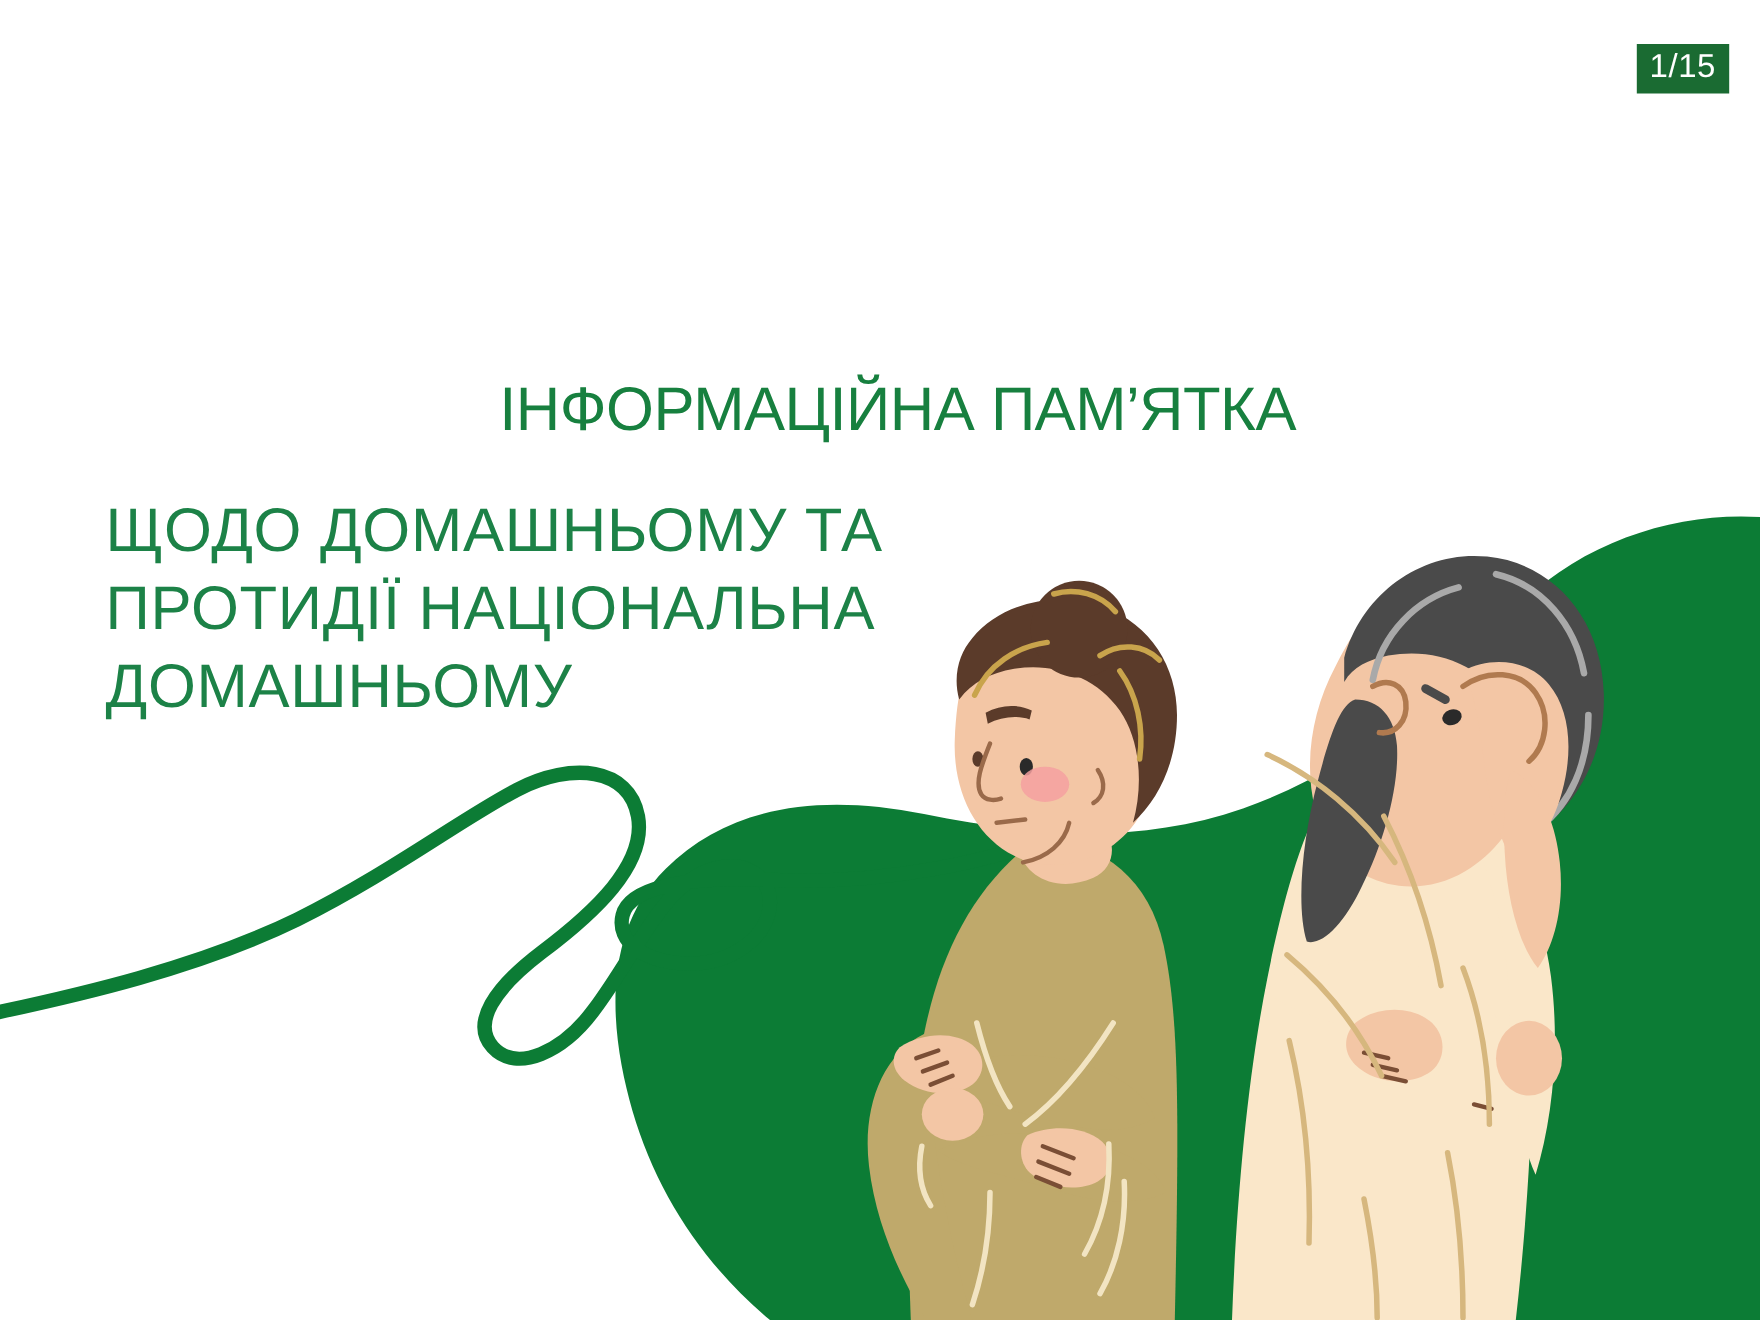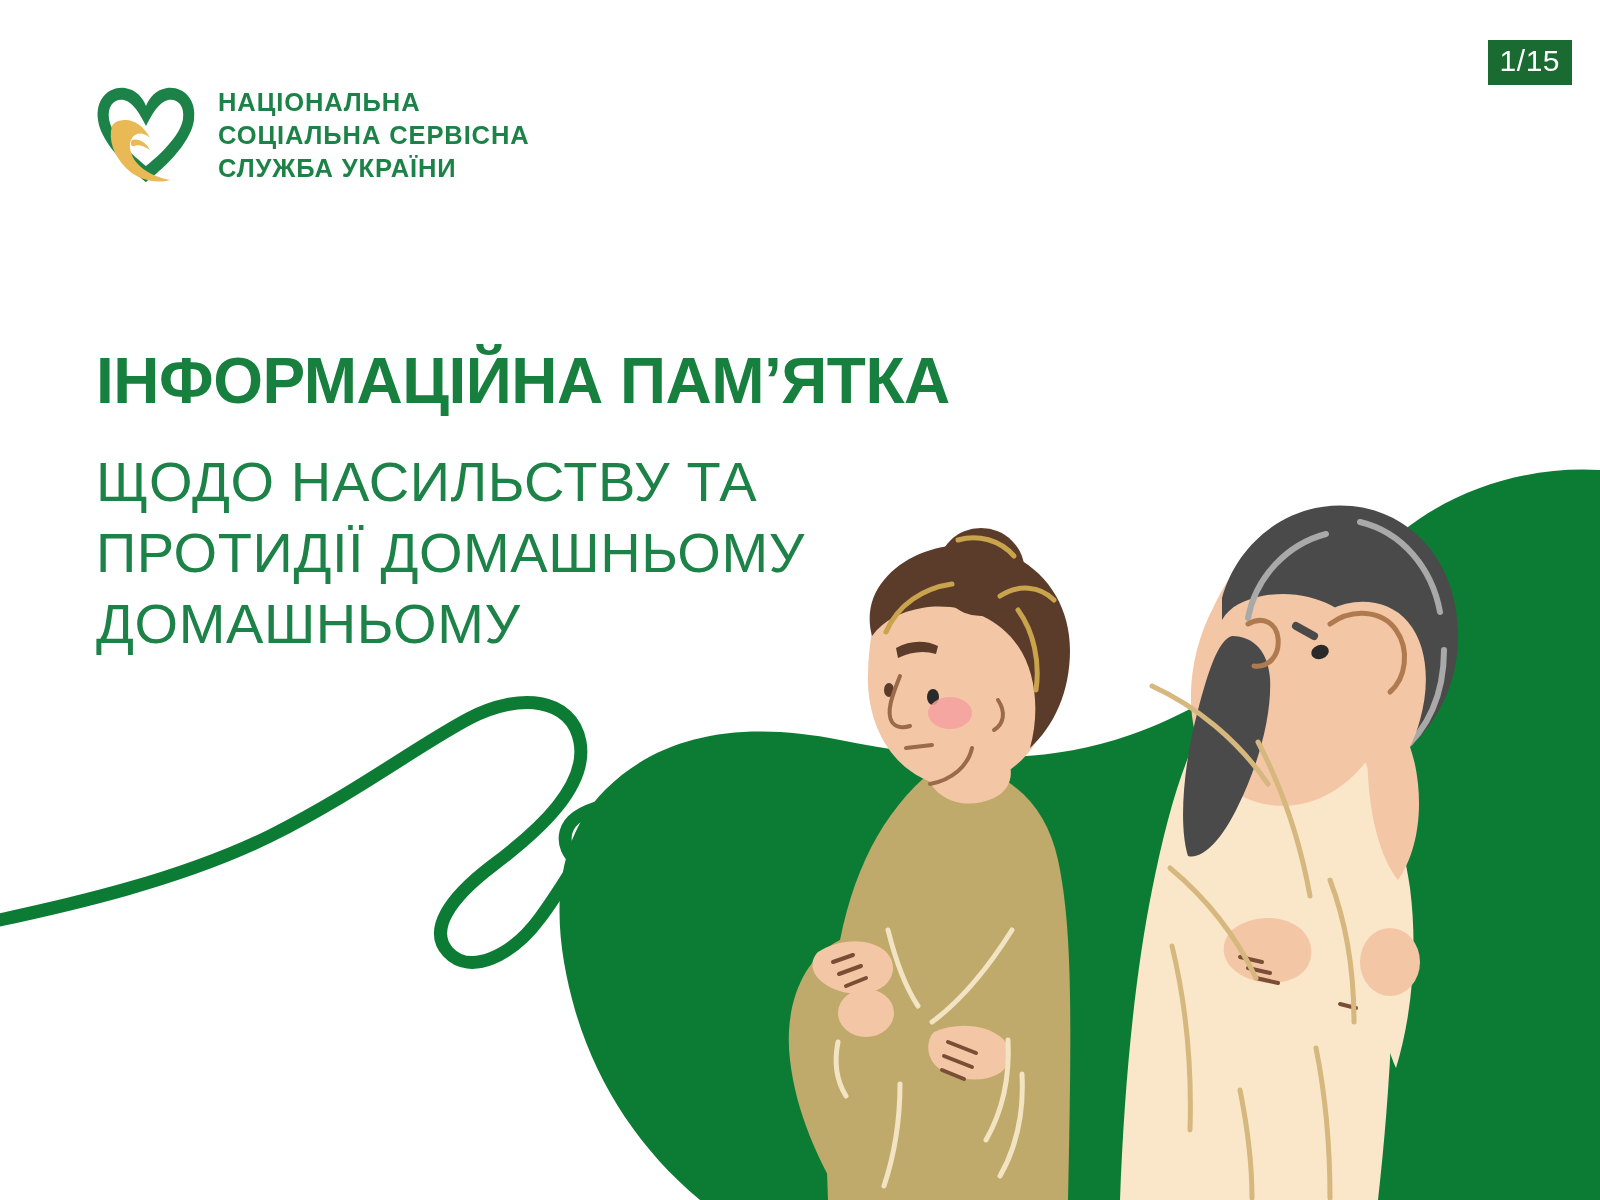--- a/index.html
+++ b/index.html
@@ -72,26 +72,27 @@
     text-align: center;
   }
 
   
   .title {
     position: absolute;
     left: 96px;
     top: 306px;
     width: 1440px;
     color: #17803F;
-    font-size: 64px;
-    font-weight: 700;
+    font-size: 56px;
+    font-weight: 400;
     letter-spacing: -0.5px;
     line-height: 1.0;
     white-space: nowrap;
     z-index: 4;
+    text-align: center;
   }
   .subtitle {
     position: absolute;
     left: 96px;
     top: 446px;
     width: 800px;
     color: #1C8247;
     font-size: 56px;
     font-weight: 300;
     letter-spacing: 0.6px;
@@ -295,42 +296,24 @@
         <path name="f2" d="M1258,742 C1282,788 1300,840 1310,896"></path>
         <path d="M1170,868 C1206,898 1236,936 1256,978"></path>
         <path d="M1172,946 C1186,1004 1192,1066 1190,1130"></path>
         <path d="M1240,1090 C1248,1130 1252,1166 1252,1198"></path>
         <path d="M1330,880 C1346,922 1354,972 1354,1022"></path>
         <path d="M1316,1048 C1326,1098 1330,1150 1330,1198"></path>
       </g>
     </g>
   </svg>
 
-  <div class="logo-block">
-    <svg class="logo-mark" viewBox="0 0 108 106" xmlns="http://www.w3.org/2000/svg">
-      <path d="M54,100 C54,100 10,68 6,38 C3,16 18,4 33,6 C44,7.5 51,16 54,24
-               C57,16 64,7.5 75,6 C90,4 105,16 102,38 C98,68 54,100 54,100 Z
-               M54,84 C54,84 88,58 91,37 C93,22 84,16 76,18
-               C67,20 60,32 54,44 C48,32 41,20 32,18
-               C24,16 15,22 17,37 C20,58 54,84 54,84 Z" fill="#1C8247" fill-rule="evenodd"></path>
-      <path d="M20,44 C16,58 22,74 34,86 C46,98 64,102 78,98
-               C66,96 52,90 44,80 C38,72 36,62 40,56
-               C44,50 52,50 58,56 C52,44 42,38 34,38 C27,38 22,40 20,44 Z" fill="#E9B955"></path>
-      <path d="M40,58 C46,56 54,60 58,68 C52,64 46,62 42,64 C39,65 38,61 40,58 Z" fill="#E9B955"></path>
-    </svg>
-    <div class="logo-text">
-      <div class="logo-line">НАЦІОНАЛЬНА</div>
-      <div class="logo-line">СОЦІАЛЬНА СЕРВІСНА</div>
-      <div class="logo-line">СЛУЖБА УКРАЇНИ</div>
-    </div>
-  </div>
 
   <div class="page-badge">1/15</div>
 
   <h1 class="title">ІНФОРМАЦІЙНА ПАМ’ЯТКА</h1>
 
   <div class="subtitle">
-    <span class="sub-line">ЩОДО НАСИЛЬСТВУ ТА</span>
-    <span class="sub-line">ПРОТИДІЇ ДОМАШНЬОМУ</span>
+    <span class="sub-line">ЩОДО ДОМАШНЬОМУ ТА</span>
+    <span class="sub-line">ПРОТИДІЇ НАЦІОНАЛЬНА</span>
     <span class="sub-line">ДОМАШНЬОМУ</span>
   </div>
 
 </div>
 
 </body></html>

